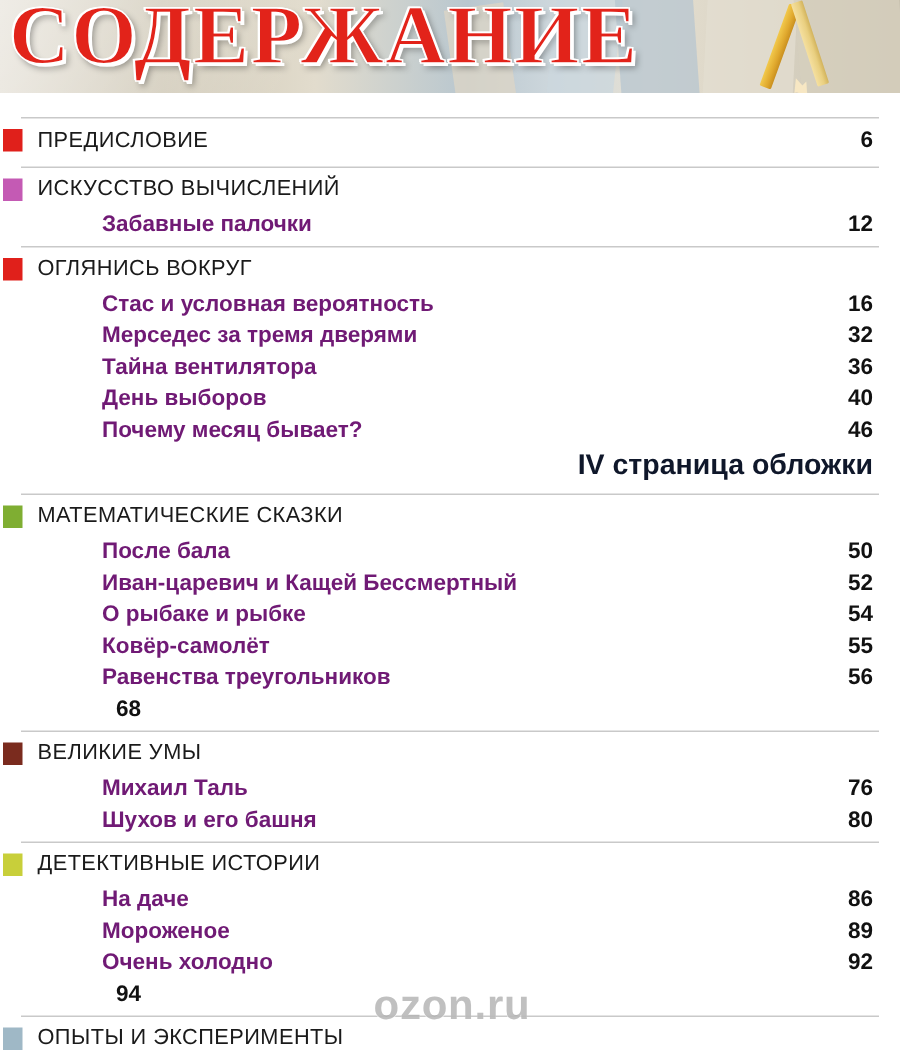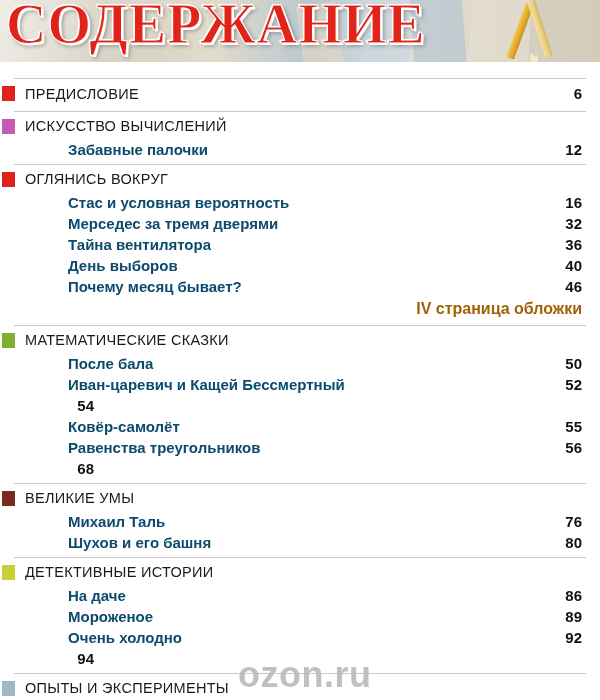--- a/index.html
+++ b/index.html
@@ -104,51 +104,51 @@
     font-weight: normal;
   }
   .entry {
     display: flex;
     align-items: baseline;
     padding: 2px 18px 2px 68px;
   }
   .entry-title {
     font-size: 15px;
     font-weight: bold;
-    color: #0c4a6e;
+    color: #701a75;
     flex: 1 1 auto;
     white-space: nowrap;
   }
   .entry-page {
     font-size: 15px;
     font-weight: bold;
     color: #111111;
     flex: 0 0 auto;
     text-align: right;
     min-width: 26px;
   }
   .note-row {
     display: flex;
     justify-content: flex-end;
     padding: 3px 18px 3px 68px;
   }
   .note-text {
-    font-size: 16px;
-    font-weight: bold;
-    color: #a16207;
+    font-size: 19px;
+    font-weight: bold;
+    color: #0f172a;
   }
   .group { padding-bottom: 4px; }
 
   
   .watermark {
     position: absolute;
-    left: 238px;
+    left: 249px;
     top: 654px;
     font-family: "Liberation Sans", sans-serif;
-    font-size: 36px;
+    font-size: 28px;
     font-weight: bold;
     color: rgba(140,140,140,0.55);
     letter-spacing: 0.5px;
     text-shadow: 0 1px 0 rgba(255,255,255,0.8);
     pointer-events: none;
   }
 </style>
 </head>
 <body>
 
@@ -226,20 +226,21 @@
         </div>
         <div class="entry">
           <span class="entry-title">После бала</span>
           <span class="entry-page">50</span>
         </div>
         <div class="entry">
           <span class="entry-title">Иван-царевич и Кащей Бессмертный</span>
           <span class="entry-page">52</span>
         </div>
         <div class="entry">
+          <span class="entry-title">О рыбаке и рыбке</span>
           <span class="entry-page">54</span>
         </div>
         <div class="entry">
           <span class="entry-title">Ковёр-самолёт</span>
           <span class="entry-page">55</span>
         </div>
         <div class="entry">
           <span class="entry-title">Равенства треугольников</span>
           <span class="entry-page">56</span>
         </div>

